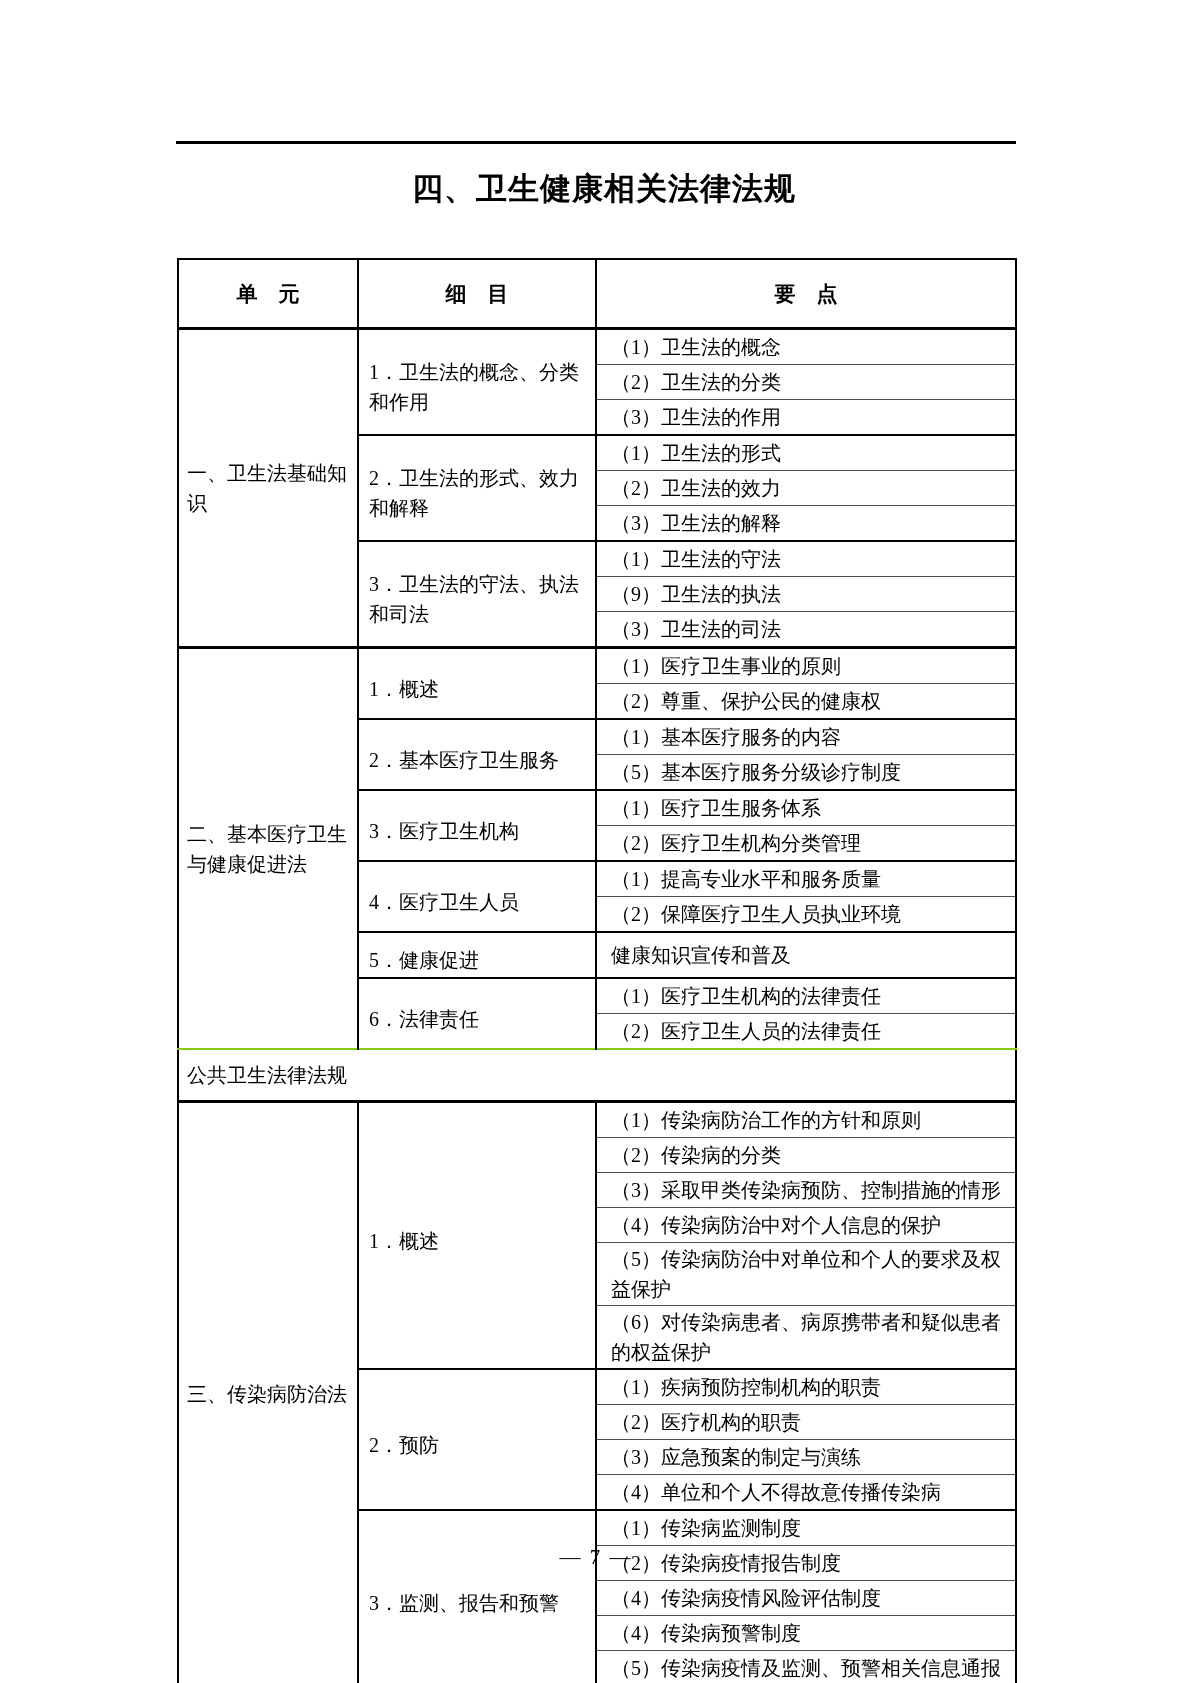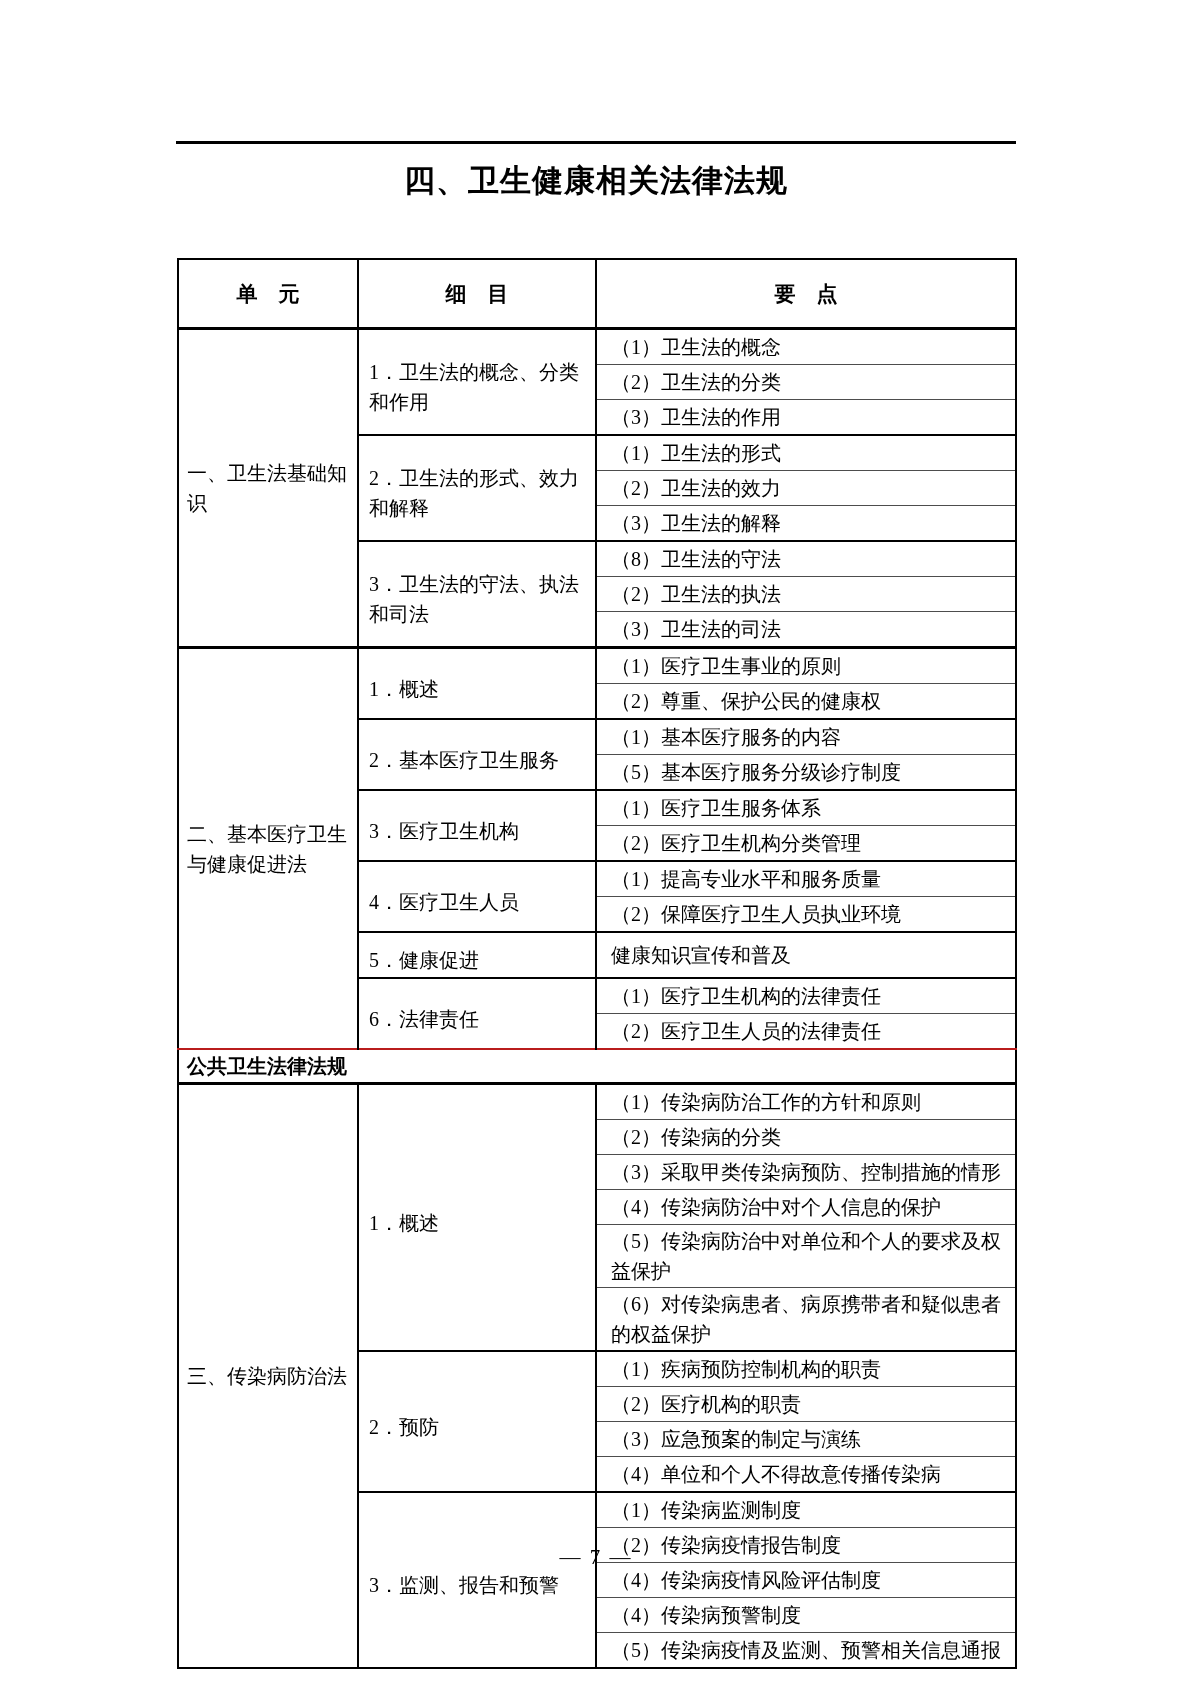--- a/index.html
+++ b/index.html
@@ -25,21 +25,21 @@
     top: 141px;
     width: 840px;
     height: 3px;
     background: #000000;
   }
   .doc-title {
     position: absolute;
     left: 176px;
     top: 160px;
     width: 840px;
-    margin: 0;
+    margin: 8px;
     text-align: center;
     font-size: 31px;
     font-weight: bold;
     letter-spacing: 1px;
     white-space: nowrap;
   }
   table.syllabus {
     position: absolute;
     left: 177px;
     top: 258px;
@@ -84,23 +84,23 @@
   
   tr.ss > td { border-top: 3px solid #000000; }
   
   tr.gs > td { border-top: 2px solid #000000; }
   
   tr.pc > td.point { border-top: 1.5px solid #4d4d4d; }
 
   tr.divider-row > td.divider-cell {
     height: 30px;
     font-size: 20px;
-    font-weight: bold;
-    padding: 1px 8px;
-    border-top: 2px solid #b91c1c;
+    font-weight: normal;
+    padding: 10px 8px;
+    border-top: 2px solid #84cc16;
     border-bottom: 3px solid #000000;
   }
   .page-number {
     position: absolute;
     left: 176px;
     top: 1545px;
     width: 840px;
     text-align: center;
     font-size: 21px;
     letter-spacing: 2px;
@@ -143,24 +143,24 @@
           <td class="point">（1）卫生法的形式</td>
         </tr>
         <tr class="pc">
           <td class="point">（2）卫生法的效力</td>
         </tr>
         <tr class="pc">
           <td class="point">（3）卫生法的解释</td>
         </tr>
         <tr class="gs">
           <td class="detail" rowspan="3">3．卫生法的守法、执法和司法</td>
-          <td class="point">（8）卫生法的守法</td>
-        </tr>
-        <tr class="pc">
-          <td class="point">（2）卫生法的执法</td>
+          <td class="point">（1）卫生法的守法</td>
+        </tr>
+        <tr class="pc">
+          <td class="point">（9）卫生法的执法</td>
         </tr>
         <tr class="pc">
           <td class="point">（3）卫生法的司法</td>
         </tr>
         <tr class="ss">
           <td class="unit" rowspan="11">二、基本医疗卫生与健康促进法</td>
           <td class="detail" rowspan="2">1．概述</td>
           <td class="point">（1）医疗卫生事业的原则</td>
         </tr>
         <tr class="pc">

